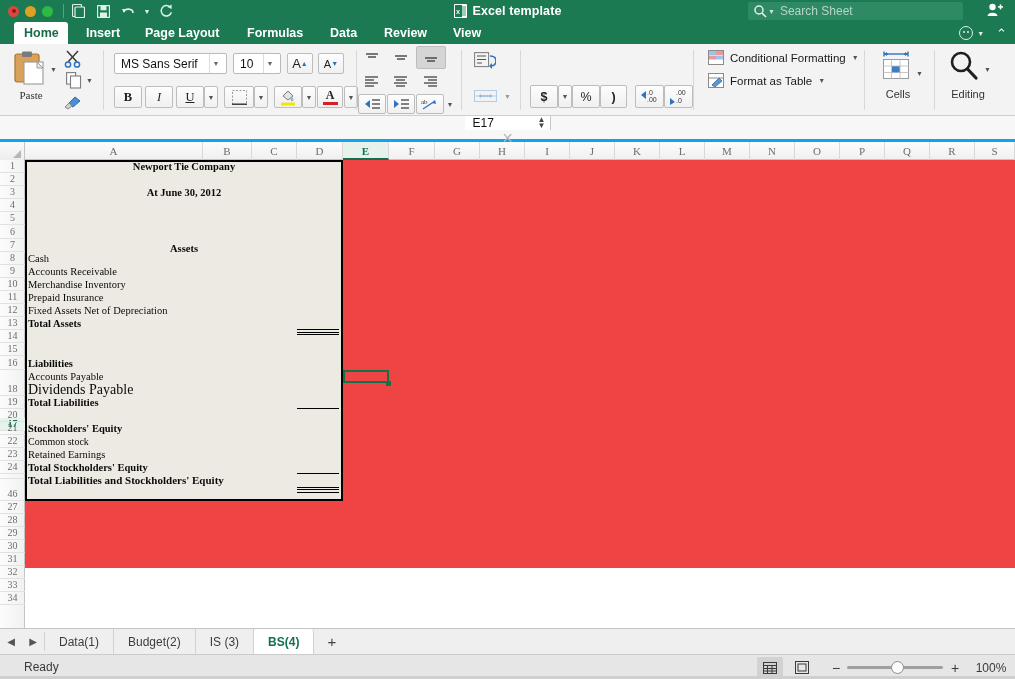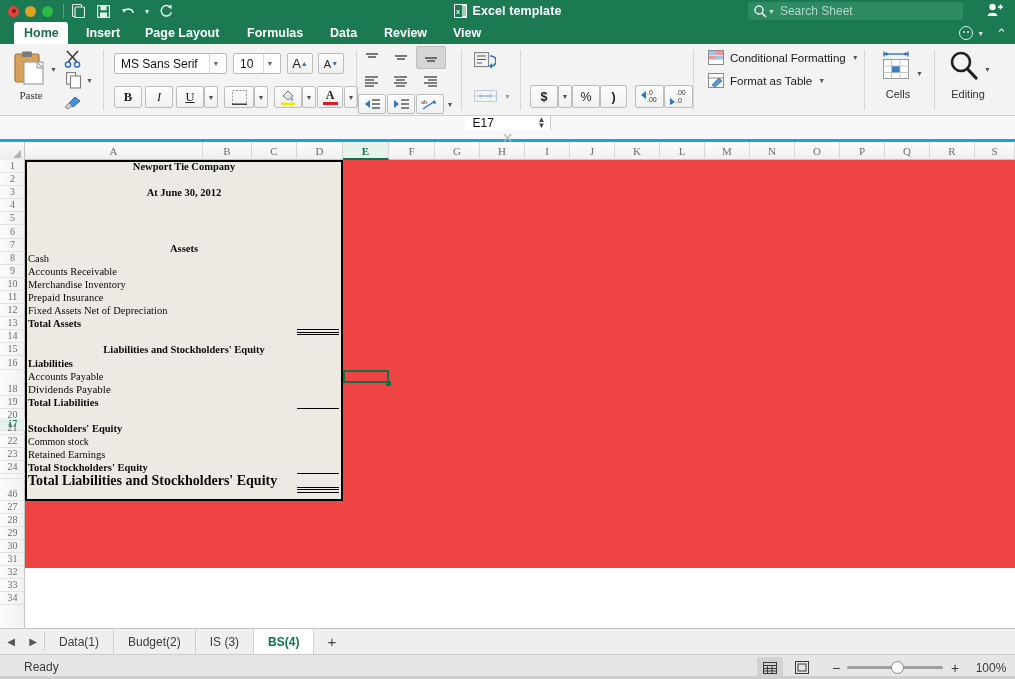--- a/index.html
+++ b/index.html
@@ -631,30 +631,29 @@
       <div class="uline" style="left: 272px; top: 331.5px; width: 42px; height: 1px;"></div>
       <div class="cell b ctr" style="top: 0px; height: 13.1px; font-size: 10.5px; left: 0px; width: 318px;">Newport Tie Company</div>
       <div class="cell b ctr" style="top: 26.2px; height: 13.1px; font-size: 10.5px; left: 0px; width: 318px;">At June 30, 2012</div>
       <div class="cell b ctr" style="top: 65.5px; height: 13.1px; font-size: 10.5px; left: 0px; width: 318px; margin-top: 16px;">Assets</div>
       <div class="cell" style="top: 91.7px; height: 13.1px; font-size: 10.5px; left: 3px;">Cash</div>
       <div class="cell" style="top: 104.8px; height: 13.1px; font-size: 10.5px; left: 3px;">Accounts Receivable</div>
       <div class="cell" style="top: 117.9px; height: 13.1px; font-size: 10.5px; left: 3px;">Merchandise Inventory</div>
       <div class="cell" style="top: 131px; height: 13.1px; font-size: 10.5px; left: 3px;">Prepaid Insurance</div>
       <div class="cell" style="top: 144.1px; height: 13.1px; font-size: 10.5px; left: 3px;">Fixed Assets Net of Depreciation</div>
       <div class="cell b" style="top: 157.2px; height: 13.1px; font-size: 10.5px; left: 3px;">Total Assets</div>
-      <div class="cell b ctr" style="top: 183.4px; height: 13.1px; font-size: 10.5px; left: 0px; width: 318px;">Liabilities and Stockholders' Equity</div>
       <div class="cell b" style="top: 196.5px; height: 13.1px; font-size: 10.5px; left: 3px;">Liabilities</div>
       <div class="cell" style="top: 209.6px; height: 13.1px; font-size: 10.5px; left: 3px;">Accounts Payable</div>
-      <div class="cell" style="top: 222.7px; height: 13.1px; font-size: 11px; left: 3px;">Dividends Payable</div>
+      <div class="cell" style="top: 222.7px; height: 13.1px; font-size: 14px; left: 3px;">Dividends Payable</div>
       <div class="cell b" style="top: 235.8px; height: 13.1px; font-size: 10.5px; left: 3px;">Total Liabilities</div>
       <div class="cell b" style="top: 262px; height: 13.1px; font-size: 10.5px; left: 3px;">Stockholders' Equity</div>
       <div class="cell" style="top: 275.1px; height: 13.1px; font-size: 10px; left: 3px;">Common stock</div>
       <div class="cell" style="top: 288.2px; height: 13.1px; font-size: 10.5px; left: 3px;">Retained Earnings</div>
       <div class="cell b" style="top: 301.3px; height: 13.1px; font-size: 10.5px; left: 3px;">Total  Stockholders' Equity</div>
-      <div class="cell b" style="top: 314.4px; height: 13.1px; font-size: 14px; left: 3px;">Total Liabilities and Stockholders' Equity</div>
+      <div class="cell b" style="top: 314.4px; height: 13.1px; font-size: 11px; left: 3px;">Total Liabilities and Stockholders' Equity</div>
       <div id="selbox" style="left: 318px; top: 209.6px; width: 46px; height: 13.1px;"></div>
       <div id="selhandle" style="left: 361px; top: 220.7px;"></div>
     </div>
 </div>
 
 <div id="sheetbar">
   <div class="navbtn">◀</div>
   <div class="navbtn">▶</div>
   <div id="navsep"></div>
   <div class="stab">Data(1)</div>

